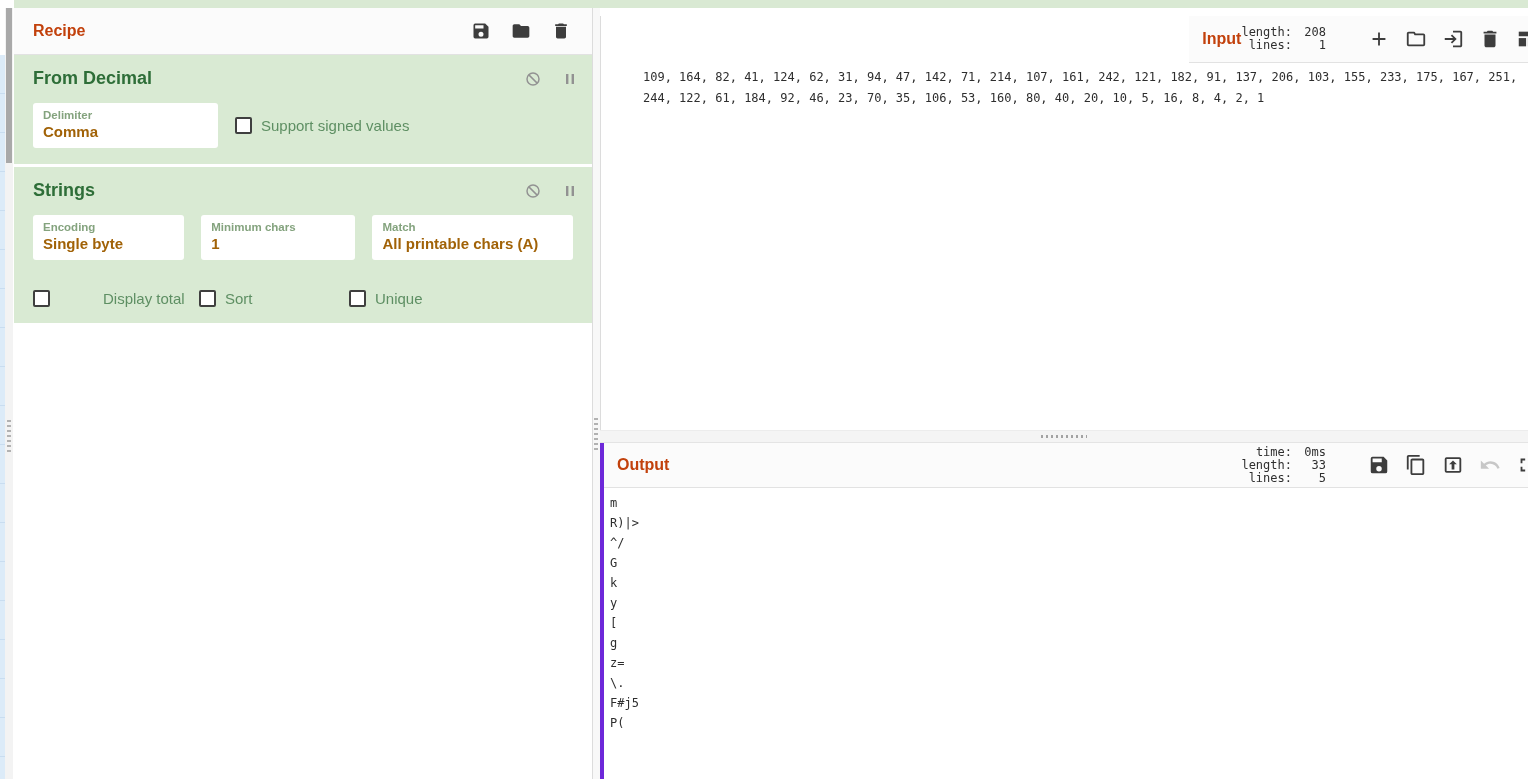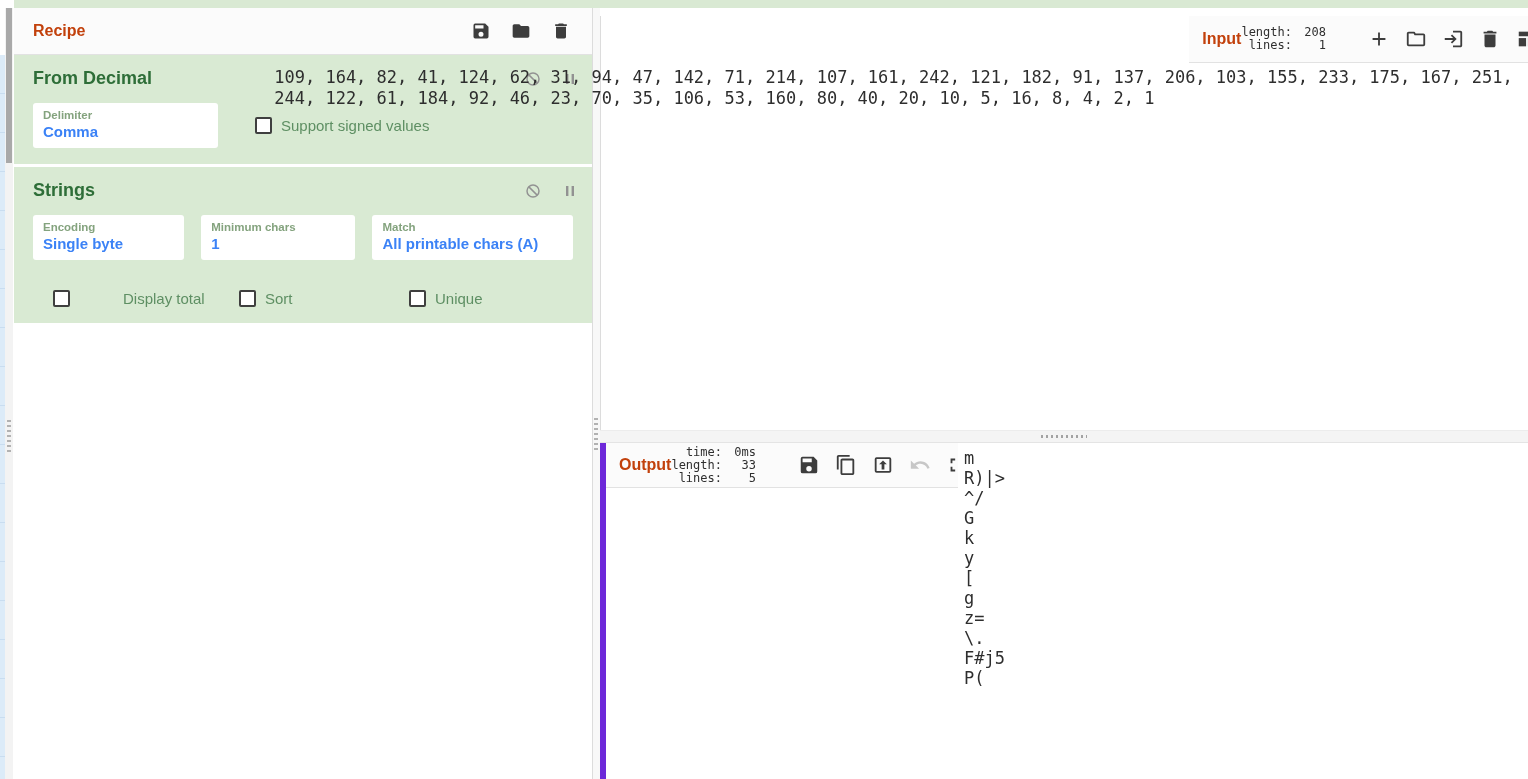--- a/index.html
+++ b/index.html
@@ -32,26 +32,26 @@
 
   .op { background:#d9ead3; padding:13px 0 16px; margin-bottom:3px; }
   .op-head { display:flex; align-items:center; padding:0 14px 0 19px; margin-bottom:14px; }
   .op-title { font-size:18px; font-weight:bold; color:#2e6e38; flex:1; }
   .op-icons { display:flex; gap:21px; align-items:center; color:#929292; }
   .op-icons .tool-btn { width:16px; height:16px; color:#929292; }
   .op-icons .tool-btn svg { width:16px; height:16px; }
   .op-args { display:flex; padding:0 19px; column-gap:17px; align-items:center; }
   .arg-box { background:#fff; border-radius:3px; padding:5px 10px 6px;font-weight:bold; }
   .arg-label { font-size:11.5px; color:#84a37e; line-height:14px; display:block; }
-  .arg-value { font-size:15px; color:#3b82f6; line-height:20px; white-space:nowrap; display:block; }
+  .arg-value { font-size:15px; color:#a16207; line-height:20px; white-space:nowrap; display:block; }
   .w-delim { width:185px; }
   .w-enc { width:153px; }
   .w-min { width:156px; }
   .w-match { width:203px; }
-  .cb-group { display:flex; align-items:flex-end;margin-left:20px; }
+  .cb-group { display:flex; align-items:flex-end; }
   .cb { width:17px; height:17px; border:2px solid #3f3f3f; border-radius:2px;
     background:#fff; flex:0 0 auto; cursor:pointer; }
   .cb-label { font-size:15px; color:#5e8f63; margin-left:9px; white-space:nowrap; }
   .check-row { display:flex; padding:0 19px; margin-top:30px; }
   .col-1 { width:166px;gap:44px; } .col-2 { width:150px; }
 
   
   .splitter-recipe-io { position:absolute; left:593px; top:8px; width:7px; bottom:0; background:#f8f8f8; }
   .grip-mid { left:594px; top:418px; }
 
@@ -62,32 +62,32 @@
   .io-stats { margin-left:auto; font-family:"DejaVu Sans Mono", monospace; font-size:12px;
     line-height:13px; color:#2f2f2f; }
   .stat-row { display:grid; grid-template-columns:auto 34px; }
   .stat-label { text-align:right; }
   .stat-val { text-align:right; }
   .io-toolbar { display:flex; gap:15px; align-items:center; margin-left:42px; margin-right:-10px; flex:0 0 auto; }
   .io-toolbar .tool-btn { width:22px; height:22px; }
   .io-toolbar .tool-btn svg { width:22px; height:22px; }
   .btn-disabled { color:#c7c7c7; cursor:default; }
 
-  .mono-content { font-family:"DejaVu Sans Mono", monospace; font-size:17px; color:#2e2e2e;
+  .mono-content { font-family:"DejaVu Sans Mono", monospace; font-size:12px; color:#2e2e2e;
     overflow:hidden; }
   .input-content { flex:1; padding:4px 0 0 6px; line-height:20.5px; }
   .input-text { white-space:pre-wrap; word-break:normal; width:122.5ch; }
 
   .splitter-io { position:absolute; left:600px; right:0; top:430px; height:13px;
     background:#f4f4f4; border-top:1px solid #ececec; border-bottom:1px solid #e4e4e4; }
   .grip-h { width:46px; height:3px; margin:4px auto 0;
     background-image:repeating-linear-gradient(90deg,#a3a3a3 0 2px,transparent 2px 5px); }
 
   .output-panel { position:absolute; left:600px; top:443px; right:0; bottom:0;
-    background:#fff; border-left:6px solid #6d28d9; display:flex; flex-direction:row; }
+    background:#fff; border-left:4px solid #6d28d9; display:flex; flex-direction:column; }
   .output-panel .panel-header { height:45px; }
   .output-content { flex:1; padding:5px 0 0 6px; line-height:20px; }
   .out-line { white-space:pre; }
 </style>
 </head>
 <body>
 
 <div class="app">
 
   <div class="banner-strip"></div>

